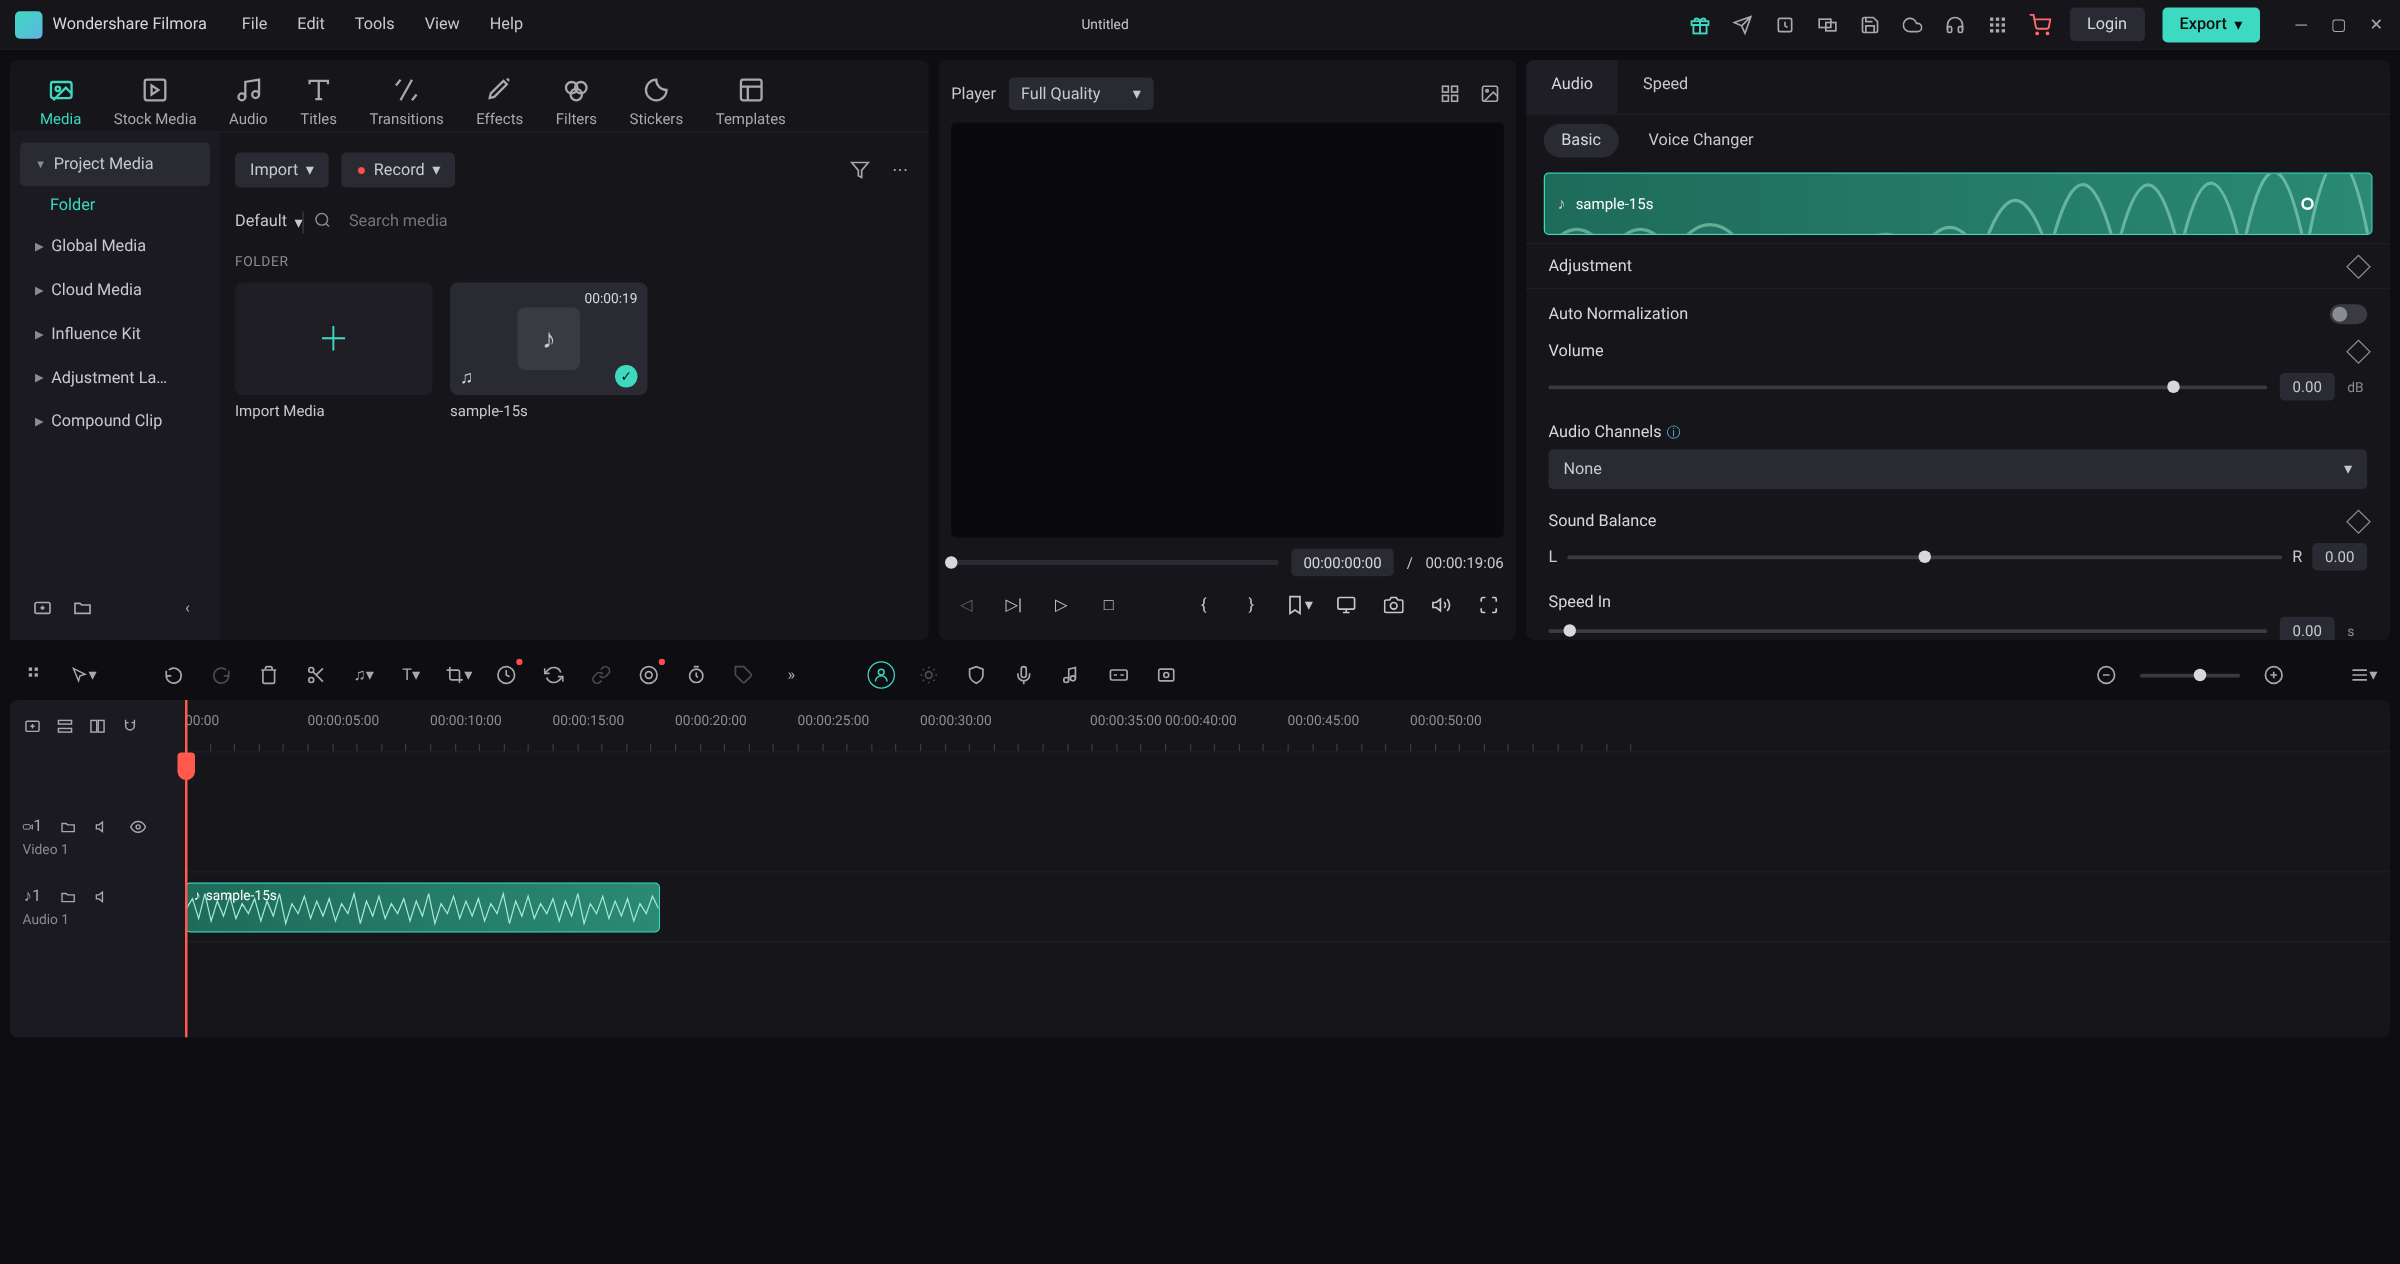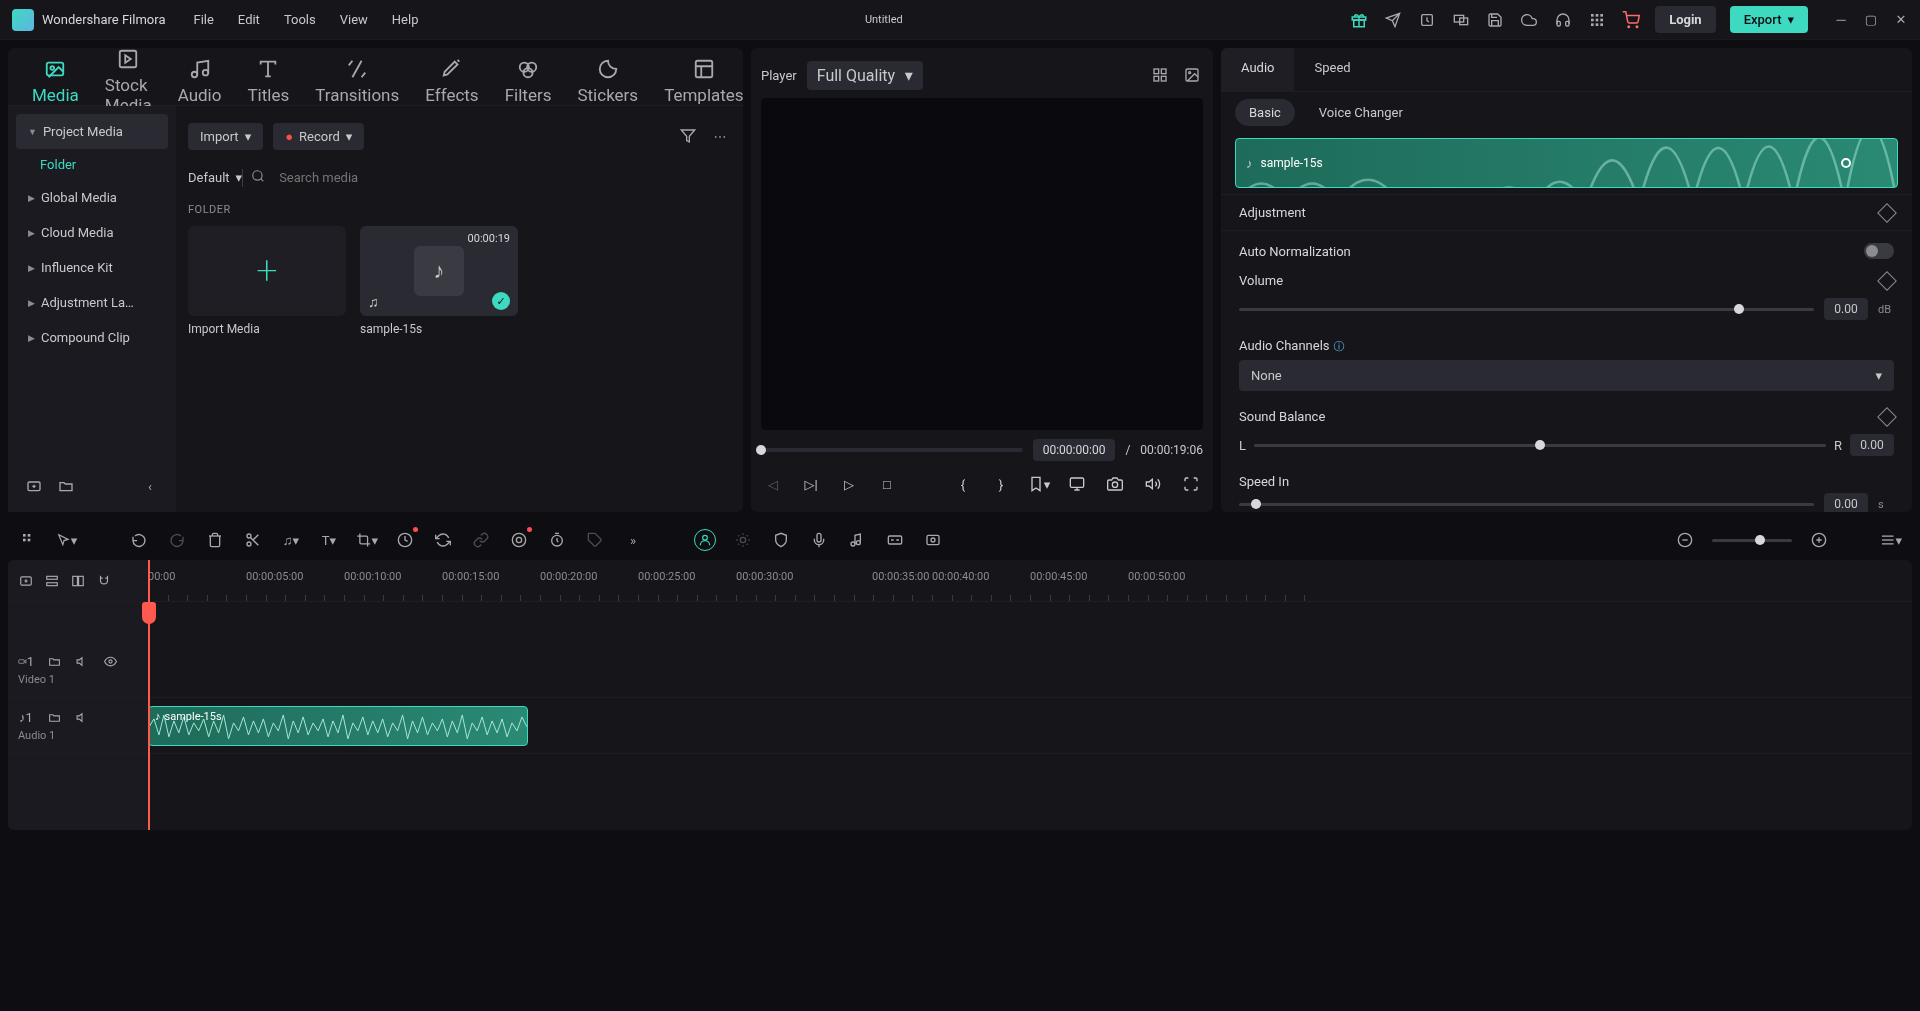--- a/index.html
+++ b/index.html
@@ -7,28 +7,28 @@
 .titlebar { height: 40px; background: #15151a; display: flex; align-items: center; padding: 0 12px; border-bottom: 1px solid #1a1a20; }
 .logo { width: 22px; height: 22px; background: linear-gradient(135deg, #3dd9c1, #5fb5e0); border-radius: 4px; margin-right: 8px; }
 .app-name { font-size: 13px; color: #d6d8db; margin-right: 28px; }
 .menu-bar { display: flex; gap: 24px; }
 .menu-item { color: #c7c9cc; font-size: 13px; cursor: pointer; }
 .titlebar-center { flex: 1; text-align: center; color: #c7c9cc; font-size: 11px; }
 .titlebar-right { display: flex; align-items: center; gap: 14px; }
 .titlebar-icon { width: 20px; height: 20px; display: flex; align-items: center; justify-content: center; color: #a7a9ad; cursor: pointer; }
 .gift-icon { color: #3dd9c1; }
 .cart-icon { color: #ff6b6b; }
-.login-btn { background: #2a2a32; padding: 6px 14px; border-radius: 4px; color: #d6d8db; cursor: pointer; font-weight: bold; }
+.login-btn { background: #2a2a32; padding: 6px 14px; border-radius: 4px; color: #d6d8db; cursor: pointer; }
 .export-btn { background: #3dd9c1; color: #0e0e12; padding: 6px 14px; border-radius: 4px; cursor: pointer; display: flex; align-items: center; gap: 6px; font-weight: 500; }
 .window-controls { display: flex; gap: 16px; margin-left: 12px; }
 .window-ctrl { width: 14px; height: 14px; color: #a7a9ad; cursor: pointer; display: flex; align-items: center; justify-content: center; }
 .upper { height: 480px; display: flex; gap: 8px; padding: 8px; }
 .panel-library { width: 735px; background: #15151a; border-radius: 6px; display: flex; flex-direction: column; }
 .lib-tabs { height: 58px; display: flex; gap: 10px; padding: 8px 16px 0 16px; align-items: center; border-bottom: 1px solid #1e1e24; }
-.lib-tab { display: flex; flex-direction: column; align-items: center; gap: 4px; padding: 4px 8px; cursor: pointer; color: #a7a9ad; font-size: 17px; }
+.lib-tab { display: flex; flex-direction: column; align-items: center; gap: 4px; padding: 4px 8px; cursor: pointer; color: #a7a9ad; font-size: 12px; }
 .lib-tab.active { color: #3dd9c1; }
 .lib-tab-icon { width: 24px; height: 24px; display: flex; align-items: center; justify-content: center; }
 .lib-body { flex: 1; display: flex; }
 .lib-sidebar { width: 168px; background: #1a1a20; padding: 8px; display: flex; flex-direction: column; }
 .sb-item { padding: 10px 12px; border-radius: 4px; cursor: pointer; font-size: 13px; color: #c7c9cc; display: flex; align-items: center; gap: 6px; }
 .sb-item.selected { background: #2a2a32; }
 .sb-sub { padding: 8px 24px; color: #3dd9c1; font-size: 13px; cursor: pointer; }
 .sb-footer { margin-top: auto; display: flex; gap: 8px; padding: 6px; align-items: center; }
 .sb-footer-icon { width: 24px; height: 24px; display: flex; align-items: center; justify-content: center; cursor: pointer; color: #a7a9ad; }
 .sb-collapse { margin-left: auto; }
@@ -46,21 +46,21 @@
 .media-thumb.import { background: #1e1e24; }
 .plus-large { font-size: 38px; color: #3dd9c1; font-weight: 200; }
 .music-note-thumb { width: 50px; height: 50px; background: #3a3a42; border-radius: 6px; display: flex; align-items: center; justify-content: center; color: #c7c9cc; font-size: 22px; }
 .dur-badge { position: absolute; top: 6px; right: 8px; font-size: 11px; color: #d6d8db; }
 .check-badge { position: absolute; bottom: 6px; right: 8px; width: 18px; height: 18px; background: #3dd9c1; border-radius: 50%; display: flex; align-items: center; justify-content: center; font-size: 11px; color: #0e0e12; }
 .type-badge { position: absolute; bottom: 6px; left: 8px; color: #d6d8db; font-size: 14px; }
 .media-title { font-size: 12px; color: #c7c9cc; }
 .panel-player { width: 462px; background: #15151a; border-radius: 6px; display: flex; flex-direction: column; padding: 10px; }
 .player-header { display: flex; align-items: center; gap: 10px; height: 34px; margin-bottom: 6px; }
 .player-label { font-size: 13px; color: #c7c9cc; }
-.quality-dd { background: #2a2a32; padding: 5px 10px; border-radius: 4px; display: flex; align-items: center; gap: 8px; cursor: pointer; font-size: 16px; width: 116px; justify-content: space-between; }
+.quality-dd { background: #2a2a32; padding: 5px 10px; border-radius: 4px; display: flex; align-items: center; gap: 8px; cursor: pointer; font-size: 13px; width: 116px; justify-content: space-between; }
 .player-hdr-spacer { flex: 1; }
 .player-hdr-icon { width: 22px; height: 22px; display: flex; align-items: center; justify-content: center; cursor: pointer; color: #a7a9ad; }
 .player-view { flex: 1; background: #0a0a0e; border-radius: 4px; }
 .player-seek { height: 20px; display: flex; align-items: center; margin: 10px 0 6px 0; gap: 10px; }
 .seek-track { flex: 1; height: 4px; background: #2a2a32; border-radius: 2px; position: relative; }
 .seek-handle { position: absolute; left: 0; top: 50%; transform: translate(-50%,-50%); width: 10px; height: 10px; background: #d6d8db; border-radius: 50%; }
 .time-box { background: #2a2a32; padding: 4px 10px; border-radius: 4px; font-size: 12px; color: #d6d8db; }
 .time-total { font-size: 12px; color: #c7c9cc; }
 .player-ctrls { height: 36px; display: flex; align-items: center; gap: 14px; }
 .pctrl-icon { width: 24px; height: 24px; display: flex; align-items: center; justify-content: center; cursor: pointer; color: #c7c9cc; }

